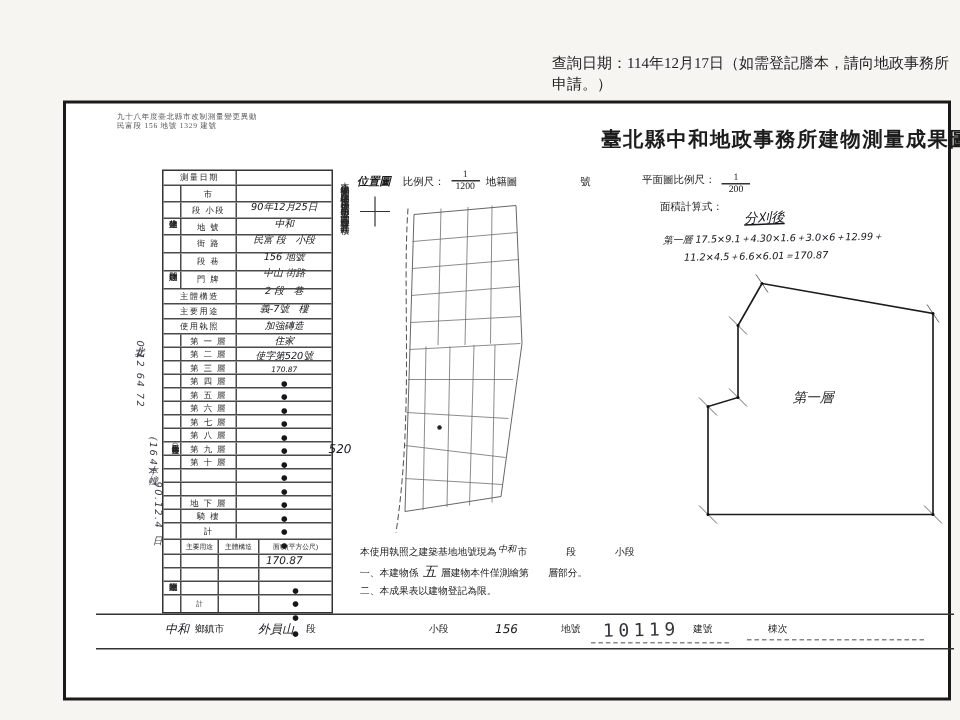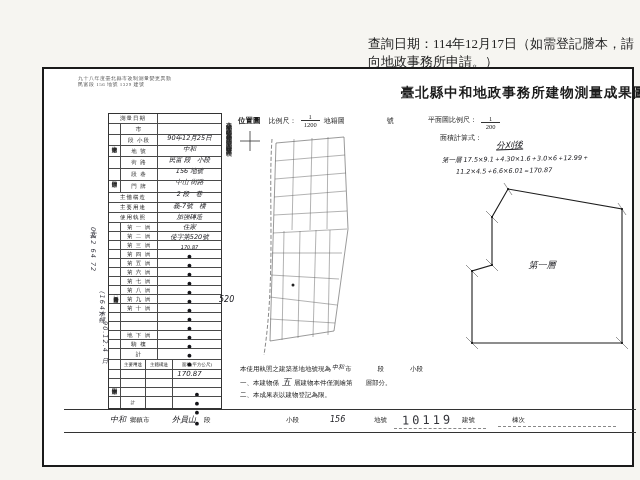--- a/index.html
+++ b/index.html
@@ -3,21 +3,21 @@
 <meta charset="utf-8">
 <style>
   html,body{margin:0;padding:0;background:#e9e8e4;}
   .screen{position:relative;width:640px;height:480px;background:#f6f5f1;overflow:hidden;
           font-family:"Liberation Serif","DejaVu Serif",serif;color:#1c1c1c;}
   .abs{position:absolute;}
   .print{font-family:"Liberation Serif","DejaVu Serif",serif;}
   .hand{font-family:"DejaVu Sans",sans-serif;font-style:italic;color:#15151a;}
   
   .sys-title{left:27px;top:30px;font-size:10.5px;letter-spacing:.5px;}
-  .query-info{left:368px;top:35px;font-size:13px;color:#222;}
+  .query-info{left:368px;top:35px;font-size:10px;color:#222;}
   .doc-info{left:27px;top:48px;font-size:8.5px;}
   
   .sheet{left:42px;top:67px;width:592px;height:400px;background:#fff;border:2px solid #1a1a1a;box-sizing:border-box;}
   .stamp{left:34px;top:7px;width:140px;font-size:5px;line-height:6px;color:#555;letter-spacing:.5px;}
   .title{left:356px;top:15px;width:248px;text-align:center;font-size:13.5px;font-weight:bold;letter-spacing:1px;}
   
   .ftable{left:64px;top:44px;width:114px;border:1px solid #333;box-sizing:border-box;display:flex;flex-direction:column;position:absolute;background:#fff;}
   .rep{display:contents;}
   .frow{display:flex;border-bottom:1px solid #4a4a4a;box-sizing:border-box;align-items:center;}
   .h10{height:10px}.h11{height:11px}.h12{height:12px}.h9{height:9px}
@@ -27,21 +27,21 @@
   .lwide{width:48px;}
   .vcell{flex:1;text-align:center;font-size:6.5px;overflow:hidden;white-space:nowrap;margin-top:40px;}
   .dot{font-size:5px;}
   .vlabel{position:absolute;left:1px;width:10px;writing-mode:vertical-rl;text-orientation:upright;
           font-size:5.5px;letter-spacing:0;line-height:10px;text-align:center;color:#222;}
   .acell{align-self:stretch;border-right:1px solid #4a4a4a;font-size:4.5px;display:flex;align-items:center;justify-content:center;flex:none;overflow:hidden;}
   
   .mnote{writing-mode:vertical-rl;font-size:6.5px;color:#3c3c46;letter-spacing:1px;}
   
   .maphead{left:194px;top:44px;display:flex;align-items:center;font-size:7px;white-space:nowrap;}
-  .maphead .big{font-size:7.5px;font-weight:bold;margin-right:8px;}
+  .maphead .big{font-size:7.5px;font-weight:bold;margin-right:8px;font-style:italic;}
   .frac{display:inline-block;text-align:center;vertical-align:middle;font-size:6.5px;line-height:7px;margin:0 4px;}
   .frac .num{display:block;border-bottom:1px solid #333;padding:0 8px;}
   .frac .den{display:block;}
   .planhead{left:384px;top:46px;display:flex;align-items:flex-start;font-size:7px;white-space:nowrap;}
   .calclabel{left:384px;top:64px;font-size:7px;margin-left:12px;}
   .handtitle{left:452px;top:70px;font-size:9px;text-decoration:underline;transform:rotate(-2deg);}
   .formula1{left:398px;top:86px;font-size:6.5px;transform:rotate(-1deg);white-space:nowrap;}
   .formula2{left:412px;top:98px;font-size:6.5px;transform:rotate(-1deg);white-space:nowrap;}
   .floorlabel{left:468px;top:190px;width:60px;text-align:center;font-size:9px;}
   .sidestrip{left:180px;top:48px;height:292px;writing-mode:vertical-rl;font-size:6px;letter-spacing:1px;color:#222;}

